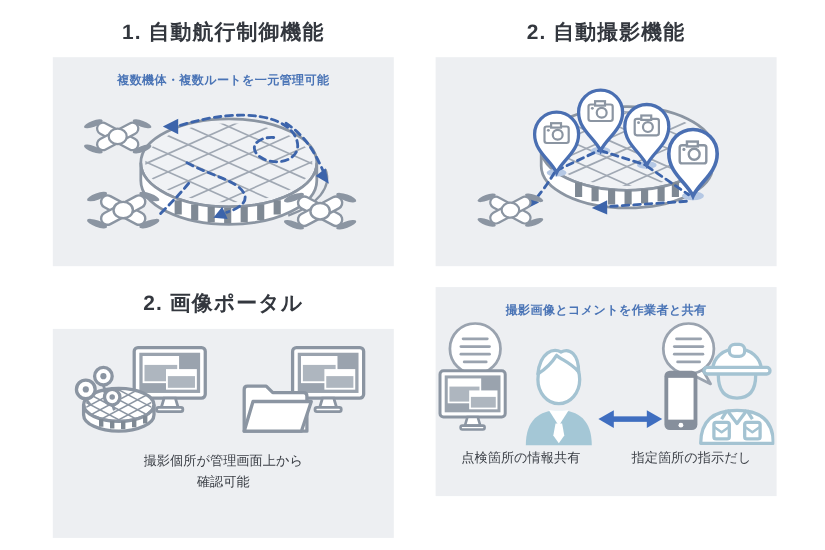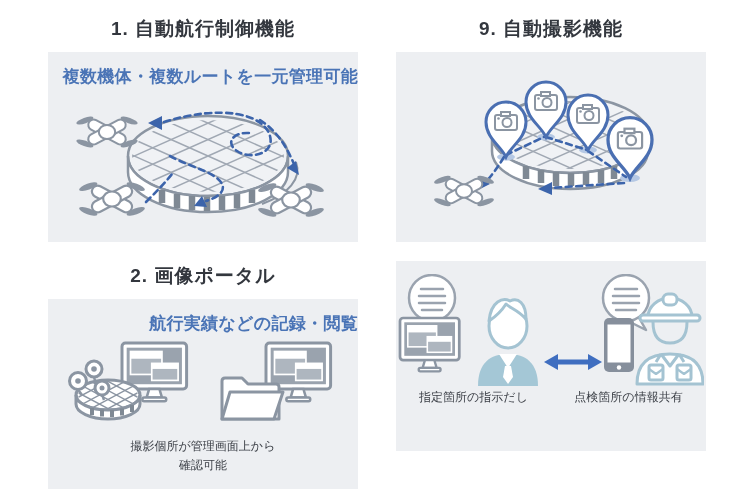--- a/index.html
+++ b/index.html
@@ -4,21 +4,21 @@
 <style>
   html,body{margin:0;padding:0;background:#fff;}
   body{width:750px;height:500px;overflow:hidden;
        font-family:"Liberation Sans","DejaVu Sans",sans-serif;}
   .page{box-sizing:border-box;width:750px;height:500px;padding:14px 44px 0 48px;
         display:grid;grid-template-columns:1fr 1fr;column-gap:38px;row-gap:8px;}
   .feature{display:flex;flex-direction:column;}
   .feature h2{margin:2px 0 10px;text-align:center;font-size:19px;font-weight:700;
               color:#33373e;letter-spacing:1px;}
   .panel{background:#edeff2;height:190px;box-sizing:border-box;padding-top:13px;}
-  .subtitle{text-align:right;color:#4a74b6;font-weight:700;font-size:17px;
+  .subtitle{text-align:center;color:#4a74b6;font-weight:700;font-size:11px;
             letter-spacing:.3px;margin-bottom:4px;}
   svg.illus{display:block;margin:0 auto;}
   .captions{display:flex;margin-top:2px;}
   .caption{flex:1;text-align:center;font-size:12px;line-height:1.55;color:#3a3e45;
            white-space:pre-line;font-weight:400;}
 </style>
 </head>
 <body>
 
 <div class="page">
@@ -88,21 +88,21 @@
           </g>
         </g>
         <use href="#drone1" transform="translate(57,40) scale(0.82)"></use>
         <use href="#drone1" transform="translate(62,107) scale(0.88)"></use>
         <use href="#drone1" transform="translate(241,108) scale(0.88)"></use>
       </svg>
     </div>
   </section>
 
   <section class="feature">
-    <h2>9. 自動撮影機能</h2>
+    <h2>2. 自動撮影機能</h2>
     <div class="panel">
       <svg class="illus" width="306" height="148" viewBox="0 0 306 148">
         <defs>
           <clipPath id="clip2">
               <ellipse cx="172" cy="70" rx="74" ry="34"></ellipse>
             </clipPath>
           <g id="drone2">
             <g fill="#8b95a2">
               <ellipse cx="-27" cy="-14" rx="11" ry="3.4" transform="rotate(-20 -27 -14)"></ellipse>
               <ellipse cx="27" cy="-14" rx="11" ry="3.4" transform="rotate(20 27 -14)"></ellipse>
@@ -174,21 +174,20 @@
         <use href="#pin2" transform="translate(190,53)"></use>
         <use href="#pin2" transform="translate(232,78) scale(1.1)"></use>
         <use href="#drone2" transform="translate(66,126) scale(0.8)"></use>
       </svg>
     </div>
   </section>
 
   <section class="feature">
     <h2>2. 画像ポータル</h2>
     <div class="panel">
-      <div class="subtitle">航行実績などの記録・閲覧</div>
       <svg class="illus" width="306" height="96" viewBox="0 0 306 96">
         <defs>
           <clipPath id="clip3">
               <ellipse cx="30" cy="20" rx="30" ry="14"></ellipse>
             </clipPath>
           <g id="mon3">
             <rect x="0" y="0" width="76" height="54" rx="4" fill="#fff" stroke="#8b95a2" stroke-width="3.5"></rect>
             <rect x="5.5" y="5.5" width="65" height="43" fill="#9aa3ae"></rect>
             <rect x="10" y="10" width="37" height="27" fill="#aeb6bf" stroke="#fff" stroke-width="2"></rect>
             <rect x="10" y="10" width="37" height="8.5" fill="#fff"></rect>
@@ -251,20 +250,21 @@
       </svg>
       <div class="captions">
         <div class="caption">撮影個所が管理画面上から
 確認可能</div>
       </div>
     </div>
   </section>
 
   <section class="feature">
     <div class="panel">
+      <div class="subtitle">撮影画像とコメントを作業者と共有</div>
       <svg class="illus" width="306" height="112" viewBox="0 0 306 112">
         <defs>
           <g id="bub4">
             <path d="M38 42 L46 56 L24 45 Z" fill="#fff" stroke="#9aa3af" stroke-width="2.5" stroke-linejoin="round"></path>
             <circle cx="26" cy="24" r="23" fill="#fff" stroke="#9aa3af" stroke-width="2.5"></circle>
             <g stroke="#9aa3af" stroke-width="2.5" stroke-linecap="round">
               <line x1="15" y1="15" x2="37" y2="15"></line>
                 <line x1="13" y1="22" x2="39" y2="22"></line>
               <line x1="13" y1="29" x2="39" y2="29"></line>
                 <line x1="16" y1="36" x2="36" y2="36"></line>
@@ -308,19 +308,19 @@
           <path d="M17 36 C17 50 23 57 34 57 C45 57 51 50 51 36" fill="none"></path>
           <path d="M1 98 C1 77 13 68 34 68 C55 68 67 77 67 98 Z"></path>
           <path d="M25 68 L34 80 L43 68" fill="none"></path>
           <path d="M25 68 L20 76 M43 68 L48 76" fill="none"></path>
           <rect x="13" y="79" width="14" height="15" rx="2" fill="none"></rect>
           <rect x="41" y="79" width="14" height="15" rx="2" fill="none"></rect>
           <path d="M13 83 L20 88 L27 83 M41 83 L48 88 L55 83" fill="none" stroke-width="2.2"></path>
         </g>
       </svg>
       <div class="captions">
+        <div class="caption">点検箇所の情報共有</div>
         <div class="caption">指定箇所の指示だし</div>
-        <div class="caption">点検箇所の情報共有</div>
       </div>
     </div>
   </section>
 
 </div>
 
 </body></html>

